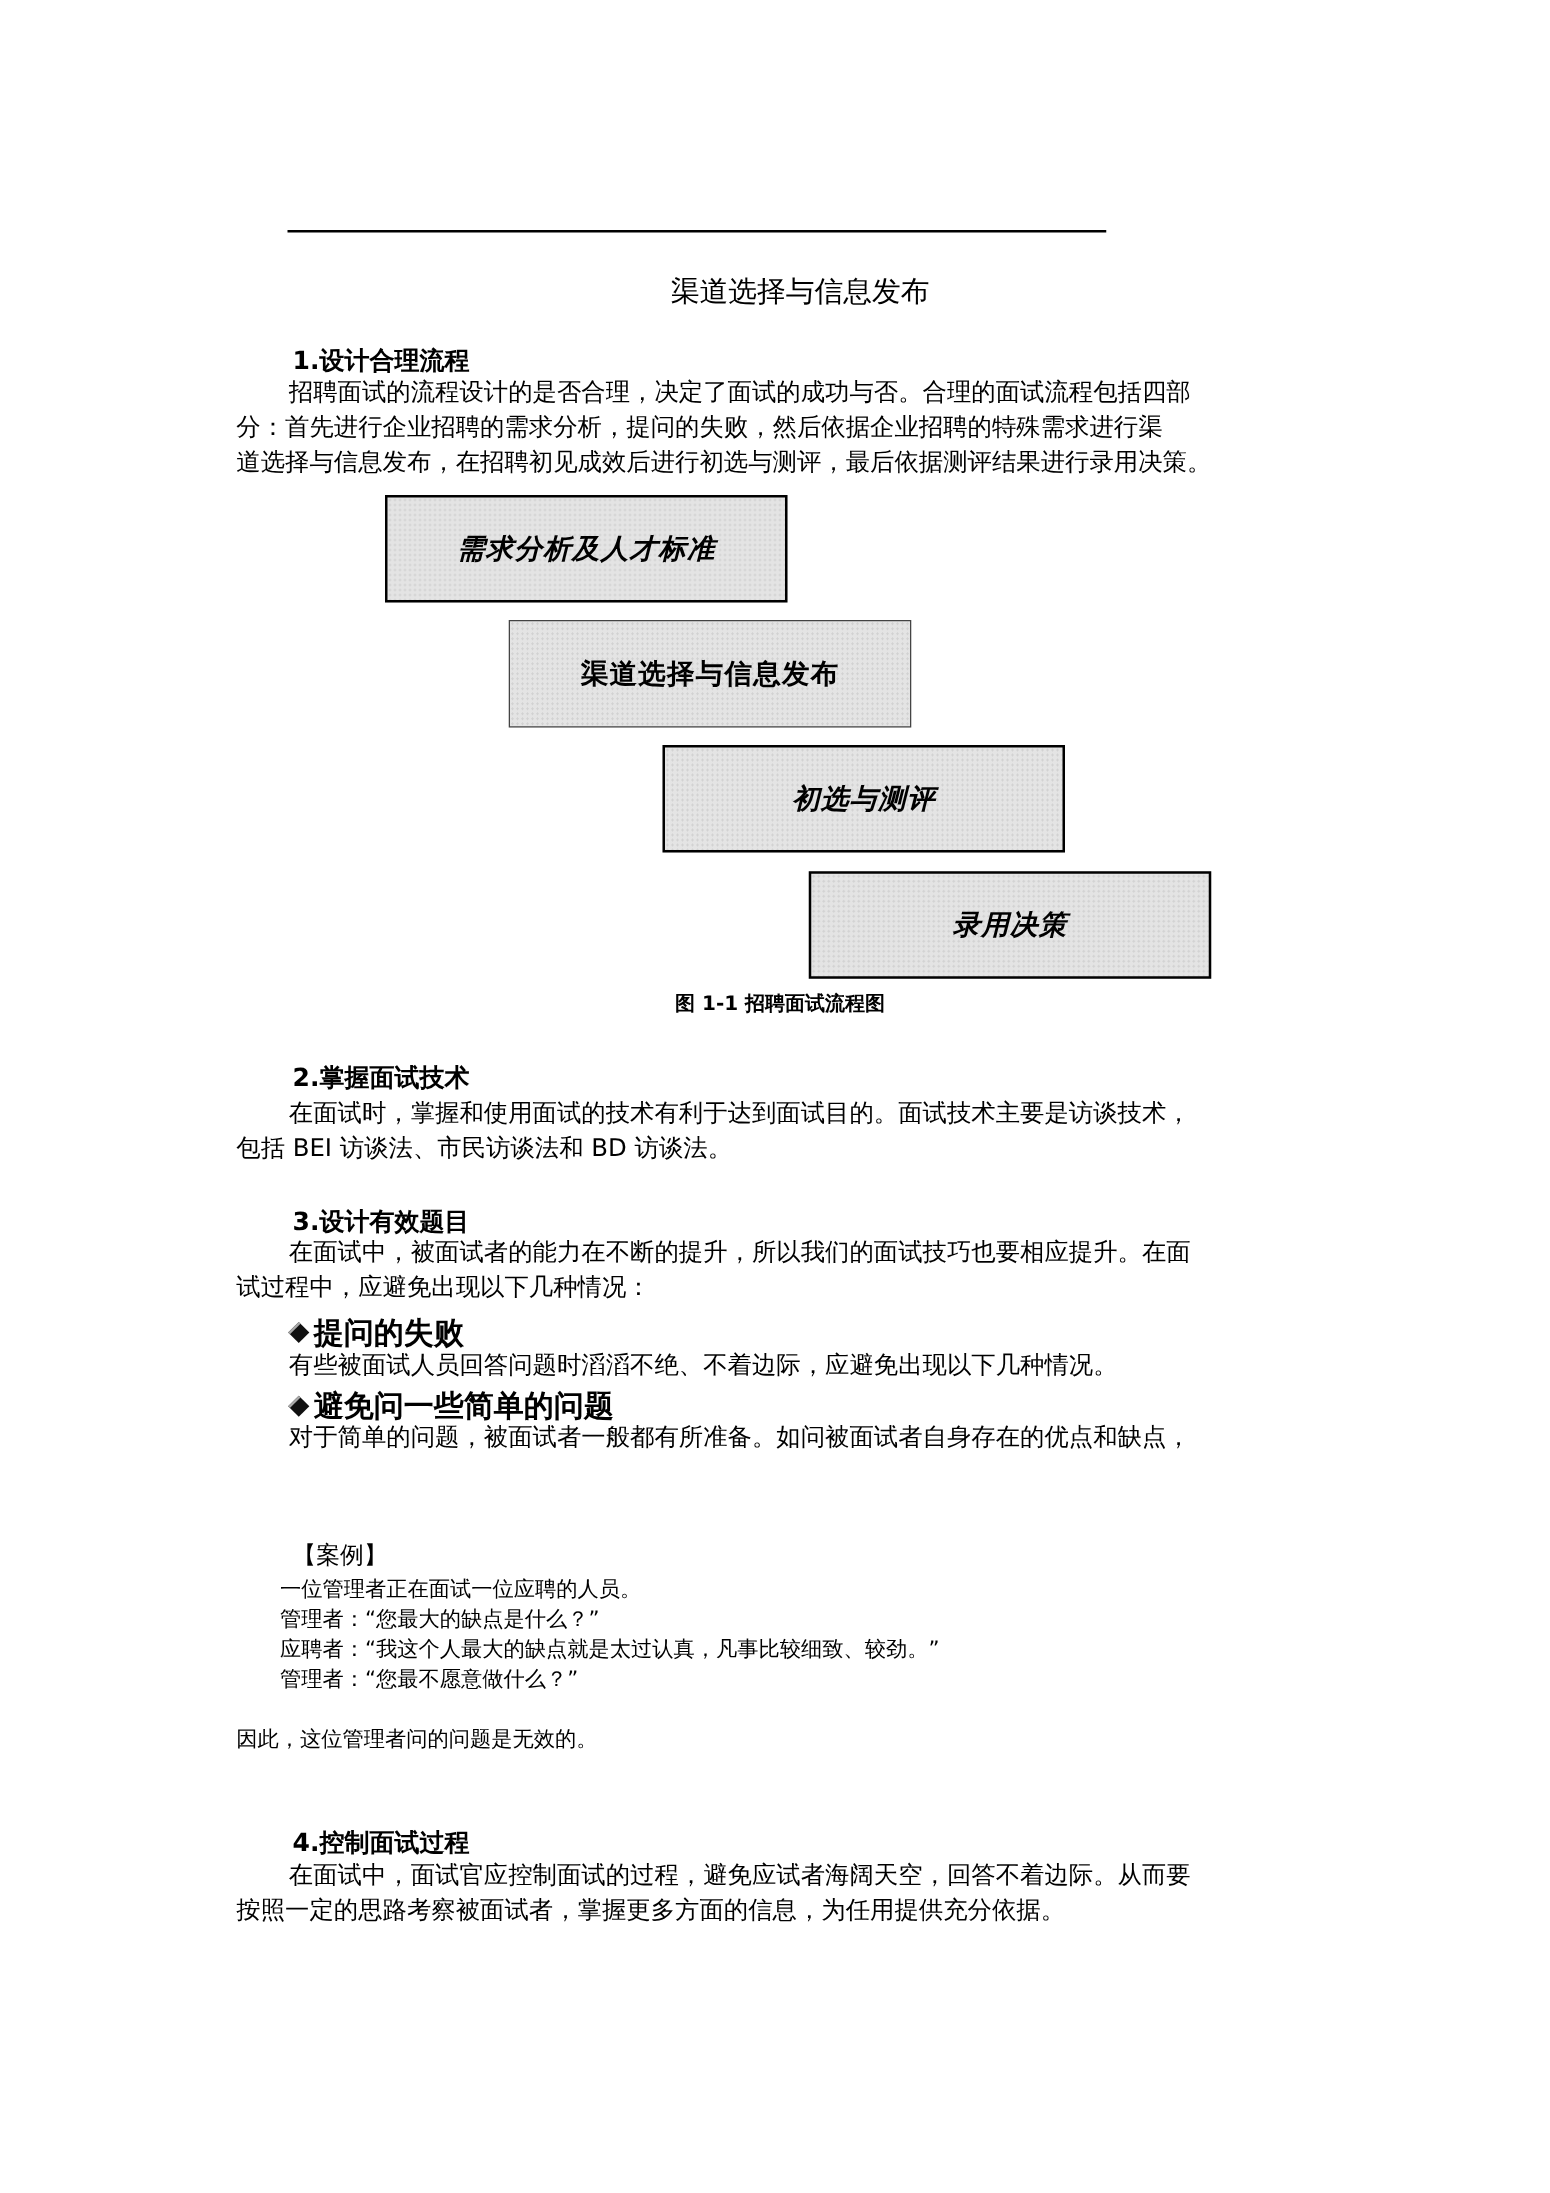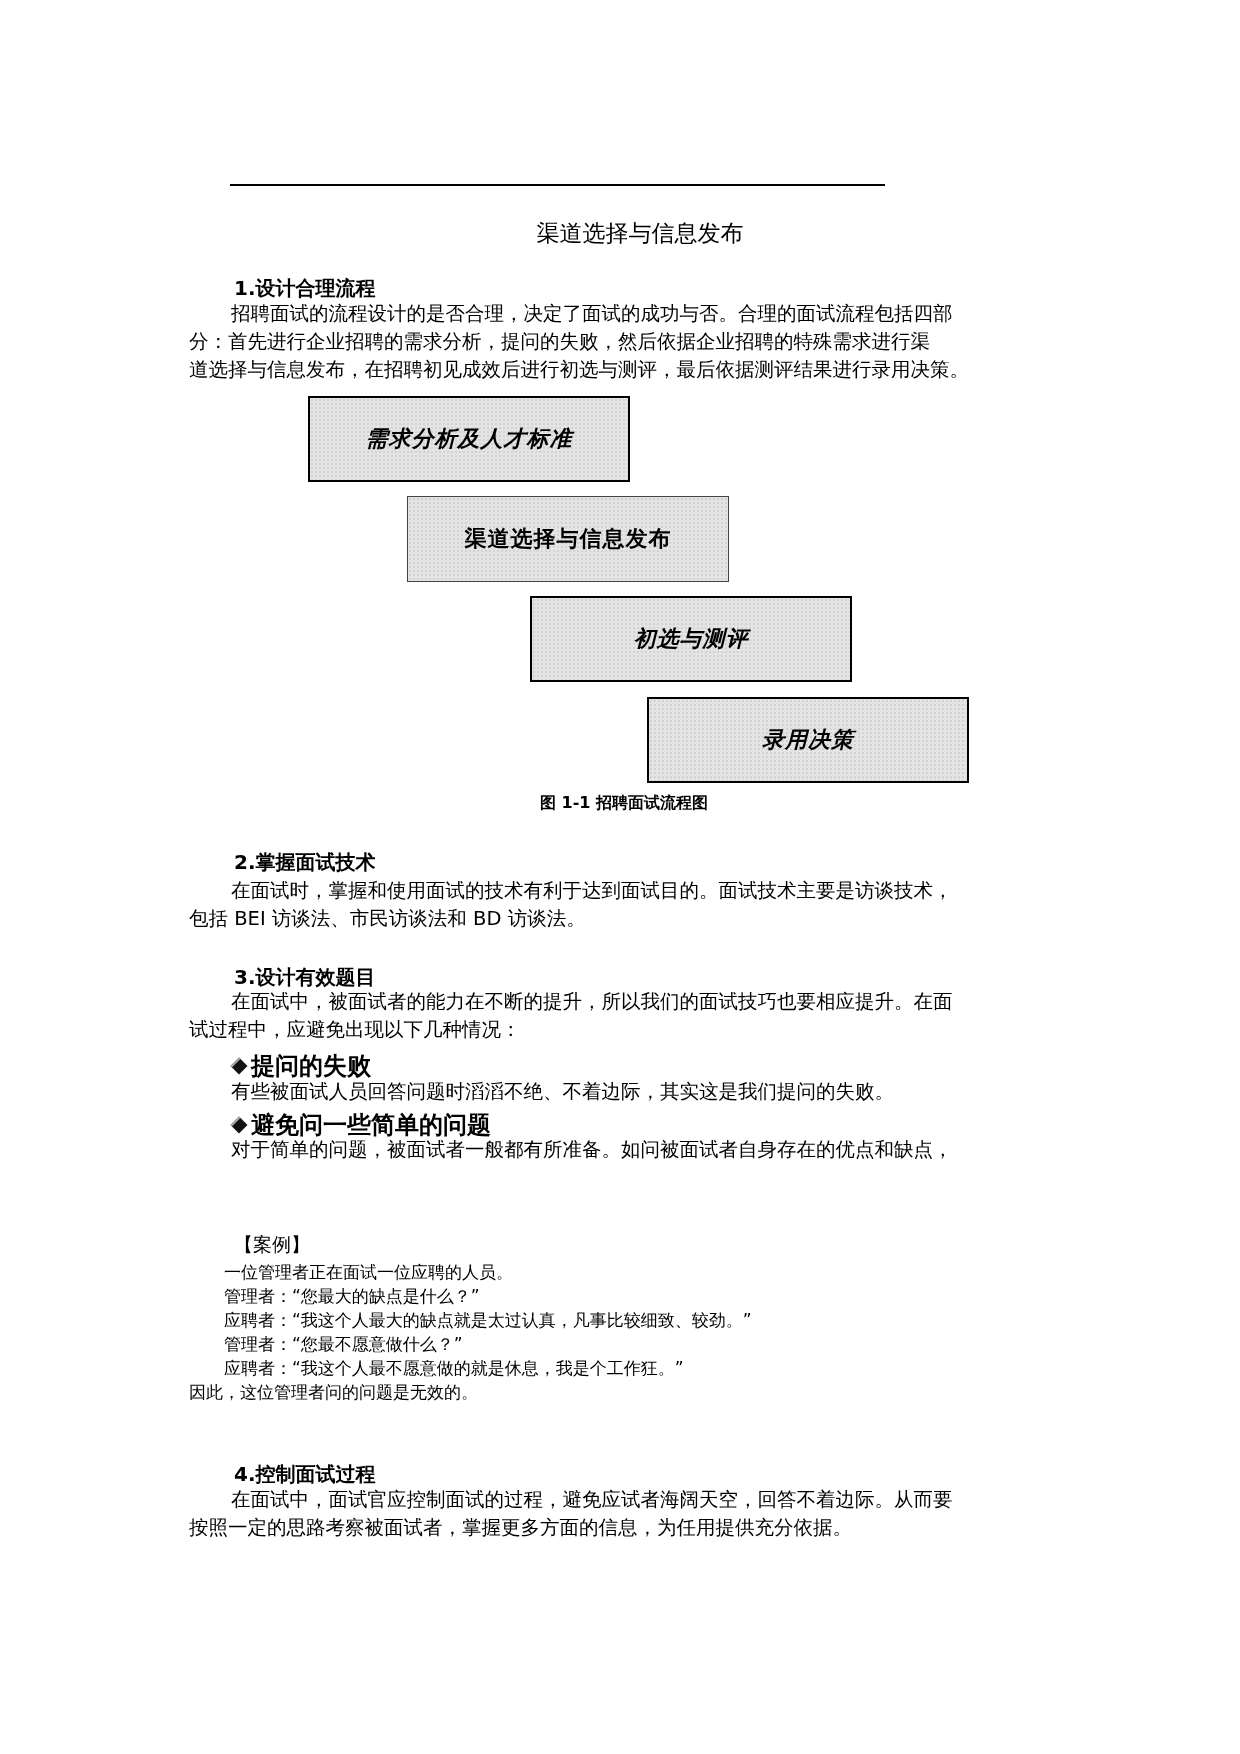--- a/index.html
+++ b/index.html
@@ -55,38 +55,37 @@
   <div class="para" style="top:988px;">
     <div><span class="indent"></span><span>在面试中，被面试者的能力在不断的提升，所以我们的面试技巧也要相应提升。在面</span></div>
     <div>试过程中，应避免出现以下几种情况：</div>
   </div>
 
   <div class="bullet-line" style="top:1050px;">
     <span class="diamond"></span>
     <span>提问的失败</span>
   </div>
   <div class="para" style="top:1078px;">
-    <div><span class="indent"></span><span>有些被面试人员回答问题时滔滔不绝、不着边际，其实这是我们提问的失败。</span></div>
+    <div><span class="indent"></span><span>有些被面试人员回答问题时滔滔不绝、不着边际，应避免出现以下几种情况。</span></div>
   </div>
 
   <div class="bullet-line" style="top:1109px;">
     <span class="diamond"></span>
     <span>避免问一些简单的问题</span>
   </div>
   <div class="para" style="top:1136px;">
     <div><span class="indent"></span><span>对于简单的问题，被面试者一般都有所准备。如问被面试者自身存在的优点和缺点，</span></div>
   </div>
 
   <div class="case" style="top:1232px; left:234px; font-size:19px;">【案例】</div>
   <div class="case" style="top:1260px;">
     <div>一位管理者正在面试一位应聘的人员。</div>
     <div>管理者：“您最大的缺点是什么？”</div>
     <div>应聘者：“我这个人最大的缺点就是太过认真，凡事比较细致、较劲。”</div>
     <div>管理者：“您最不愿意做什么？”</div>
-    <div>应聘者：“我这个人最不愿意做的就是休息，我是个工作狂。”</div>
   </div>
   <div class="case-tail" style="top:1380px;">
     <div>因此，这位管理者问的问题是无效的。</div>
   </div>
 
   <div class="sec-head" style="top:1461px;">4.控制面试过程</div>
   <div class="para" style="top:1486px;">
     <div><span class="indent"></span><span>在面试中，面试官应控制面试的过程，避免应试者海阔天空，回答不着边际。从而要</span></div>
     <div>按照一定的思路考察被面试者，掌握更多方面的信息，为任用提供充分依据。</div>
   </div>

